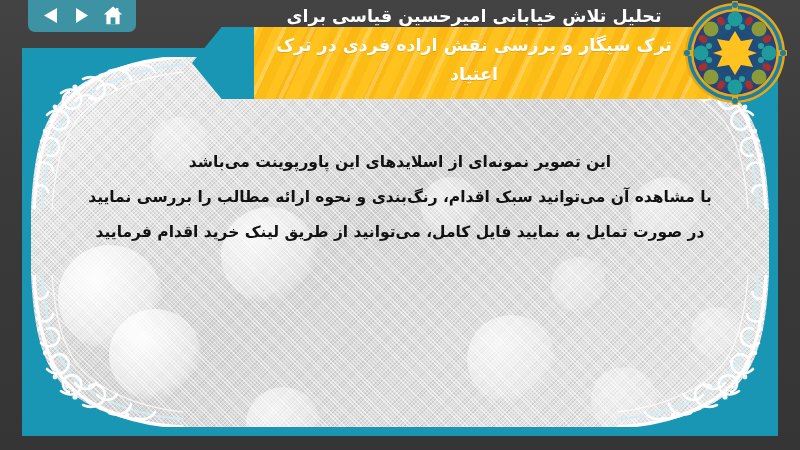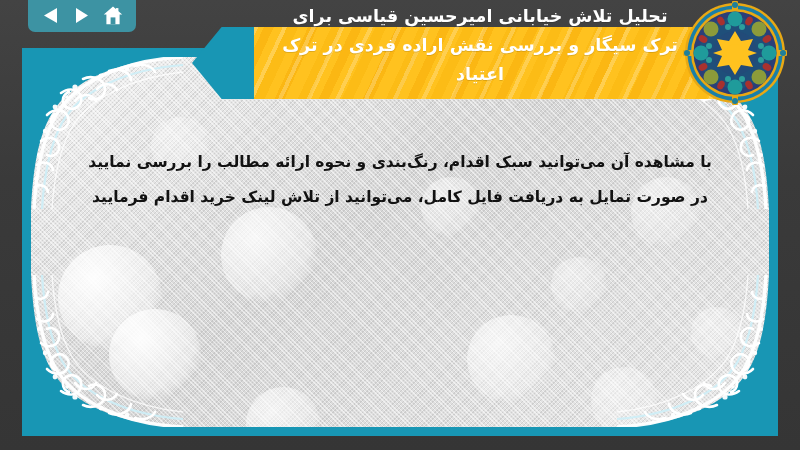--- a/index.html
+++ b/index.html
@@ -75,21 +75,21 @@
     position:absolute; inset:0;
     background:
       repeating-linear-gradient(115deg,
         rgba(255,255,255,.22) 0px, rgba(255,255,255,.22) 4px,
         rgba(255,255,255,0) 4px, rgba(255,255,255,0) 26px);
   }
 
   
   .title-text {
     position:absolute;
-    left:210px; top:2px;
+    left:204px; top:2px;
     width:540px;
     text-align:center;
     color:#ffffff;
     font-family:"DejaVu Sans", sans-serif;
     font-size:17.5px;
     font-weight:700;
     line-height:29px;
     letter-spacing:0px;
     z-index:30;
     direction:rtl;
@@ -306,22 +306,23 @@
           <circle cx="96" cy="12" r="2.2"></circle>
           <circle cx="24" cy="50" r="2.4"></circle>
           <circle cx="14" cy="74" r="2.2"></circle>
           <circle cx="8" cy="98" r="2"></circle>
           <circle cx="5" cy="122" r="1.9"></circle>
           <circle cx="36" cy="40" r="1.8"></circle>
         </g>
       </svg>
 
       <div class="body-text">
+        <div class="body-line">این تصویر نمونه‌ای از اسلایدهای این پاورپوینت می‌باشد</div>
         <div class="body-line">با مشاهده آن می‌توانید سبک اقدام، رنگ‌بندی و نحوه ارائه مطالب را بررسی نمایید</div>
-        <div class="body-line">در صورت تمایل به دریافت فایل کامل، می‌توانید از تلاش لینک خرید اقدام فرمایید</div>
+        <div class="body-line">در صورت تمایل به نمایید فایل کامل، می‌توانید از طریق لینک خرید اقدام فرمایید</div>
       </div>
 
     </div>
   </div>
 
   <div class="banner-wrap">
     <div class="banner-arrow"></div>
     <div class="banner-body"></div>
   </div>
 

